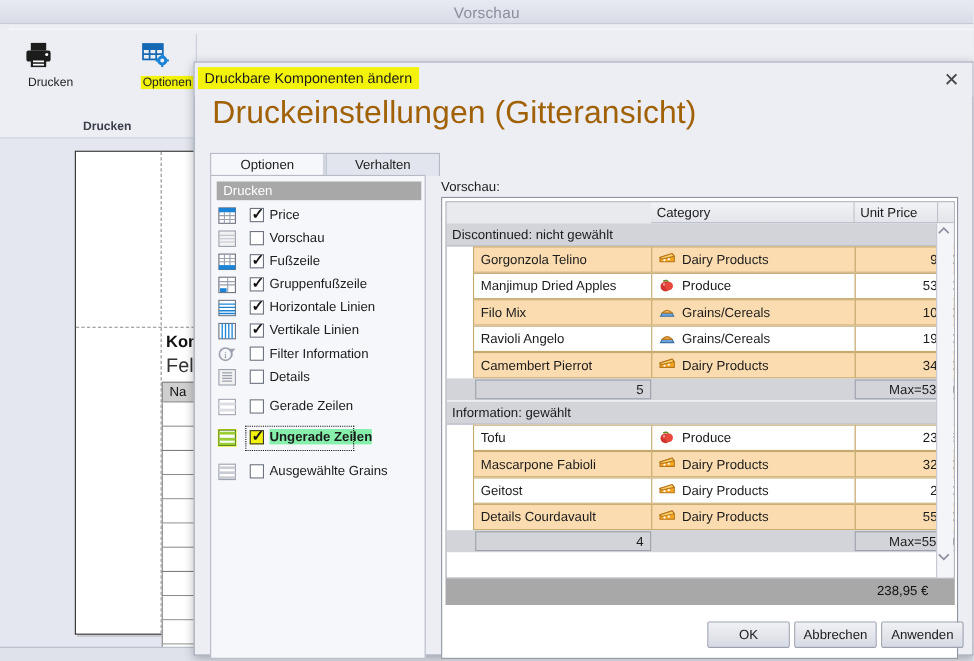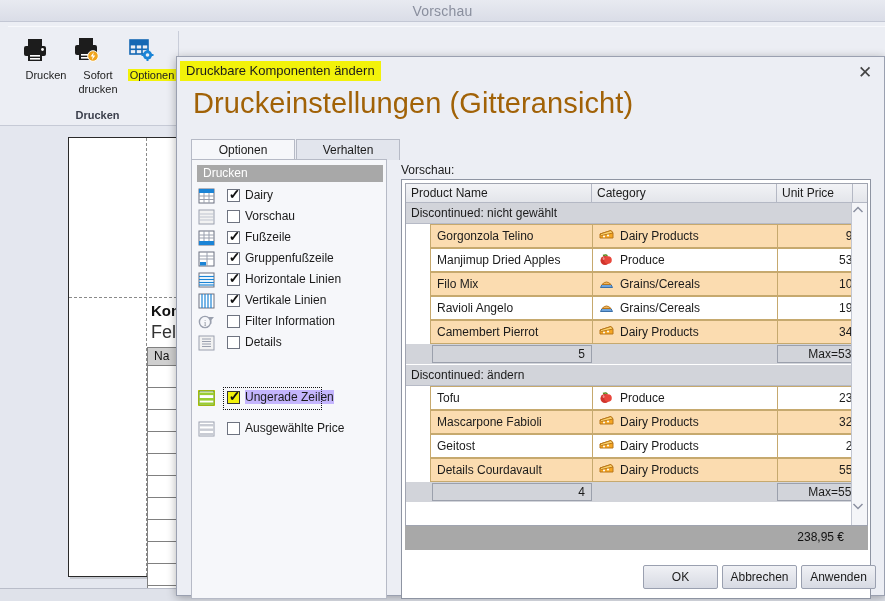--- a/index.html
+++ b/index.html
@@ -141,21 +141,21 @@
   }
   .opt-cb.checked::after {
     content:"✓"; position:absolute; left:0px; top:-4px; width:13px;
     text-align:center; font-size:14px; color:#111; font-weight:bold;
   }
   .opt-lbl {
     position:absolute; left:48px; top:2px; font-size:12px; color:#1b1b1b; white-space:nowrap;
   }
   .opt-row.hl .opt-icon { background:#f2f20a; }
   .opt-row.hl .opt-cb { background:#f2f20a; border-color:#333; }
-  .opt-row.hl .opt-lbl { background:#c4b5fd; }
+  .opt-row.hl .opt-lbl { background:#86efac;font-weight:bold; }
   .opt-focus {
     position:absolute; left:26px; top:-1px; width:99px; height:23px;
     border:1px dotted #111;
   }
 
   .prev-lbl { position:absolute; left:224px; top:106px; font-size:12px; color:#1b1b1b;text-align:right; }
 
   .prevbox {
     position:absolute; left:224px; top:122px; width:470px; height:420px;
     background:#fff; border:1px solid #8e94a2;
@@ -234,35 +234,20 @@
               <rect x="4" y="11" width="22" height="10" rx="2" fill="#1c1c1c"></rect>
               <rect x="8" y="18" width="14" height="8" fill="#1c1c1c"></rect>
               <rect x="10" y="20" width="10" height="1.6" fill="#fff"></rect>
               <rect x="10" y="23" width="10" height="1.6" fill="#fff"></rect>
               <circle cx="22.5" cy="14.5" r="1.4" fill="#fff"></circle>
             </svg>
           </span>
           <span class="cap">Drucken</span>
         </div>
 
-        <div class="rbtn" style="left:56px">
-          <span class="glyph">
-            <svg width="30" height="30" viewBox="0 0 30 30">
-              <rect x="7" y="3" width="14" height="7" fill="#1c1c1c"></rect>
-              <rect x="3" y="10" width="22" height="10" rx="2" fill="#1c1c1c"></rect>
-              <rect x="7" y="17" width="14" height="8" fill="#1c1c1c"></rect>
-              <rect x="9" y="19" width="10" height="1.6" fill="#fff"></rect>
-              <rect x="9" y="22" width="7" height="1.6" fill="#fff"></rect>
-              <circle cx="21" cy="21" r="5.3" fill="#f0a51e" stroke="#fff" stroke-width="1"></circle>
-              <path d="M21.7 17.3 L18.6 21.6 L20.7 21.6 L20.0 24.9 L23.3 20.5 L21.1 20.5 Z" fill="#fff"></path>
-            </svg>
-          </span>
-          <span class="cap">Sofort</span>
-          <span class="cap">drucken</span>
-        </div>
 
         <div class="rbtn" style="left:110px">
           <span class="glyph">
             <svg width="30" height="30" viewBox="0 0 30 30">
               <g fill="none" stroke="#1568b4" stroke-width="1.6">
                 <rect x="4" y="5" width="18" height="14"></rect>
                 <line x1="4" y1="9.6" x2="22" y2="9.6"></line>
                 <line x1="4" y1="14.3" x2="22" y2="14.3"></line>
                 <line x1="10" y1="5" x2="10" y2="19"></line>
                 <line x1="16" y1="5" x2="16" y2="19"></line>
@@ -421,21 +406,21 @@
             <rect x="1" y="1" width="15" height="4" fill="#1b84d6"></rect>
             <g stroke="#9aa0ae">
               <line x1="1" y1="8" x2="16" y2="8"></line>
               <line x1="1" y1="11.5" x2="16" y2="11.5"></line>
               <line x1="6" y1="5" x2="6" y2="15"></line>
               <line x1="11" y1="5" x2="11" y2="15"></line>
             </g>
           </svg>
       </span>
       <span class="opt-cb checked"></span>
-      <span class="opt-lbl">Dairy</span>
+      <span class="opt-lbl">Price</span>
     </div>
 
     <div class="opt-row" style="top:47px">
       <span class="opt-icon">
         <svg width="17" height="16" viewBox="0 0 17 16">
             <rect x="1" y="1" width="15" height="14" fill="#f2f2f2" stroke="#9aa0ae"></rect>
             <g stroke="#bfc4cf">
               <line x1="1" y1="5" x2="16" y2="5"></line>
               <line x1="1" y1="8" x2="16" y2="8"></line>
               <line x1="1" y1="11" x2="16" y2="11"></line>
@@ -532,20 +517,31 @@
               <line x1="4" y1="6.5" x2="13" y2="6.5"></line>
               <line x1="4" y1="9" x2="13" y2="9"></line>
               <line x1="4" y1="11.5" x2="13" y2="11.5"></line>
             </g>
           </svg>
       </span>
       <span class="opt-cb"></span>
       <span class="opt-lbl">Details</span>
     </div>
 
+    <div class="opt-row" style="top:200px">
+      <span class="opt-icon">
+        <svg width="17" height="16" viewBox="0 0 17 16">
+            <rect x="1" y="1" width="15" height="14" fill="#fff" stroke="#9aa0ae"></rect>
+            <rect x="1" y="4" width="15" height="2.6" fill="#dcdee4"></rect>
+            <rect x="1" y="9.5" width="15" height="2.6" fill="#dcdee4"></rect>
+          </svg>
+      </span>
+      <span class="opt-cb"></span>
+      <span class="opt-lbl">Gerade Zeilen</span>
+    </div>
 
     <div class="opt-row hl" style="top:228px">
       <span class="opt-icon">
         <svg width="17" height="16" viewBox="0 0 17 16">
             <rect x="1" y="1" width="15" height="14" fill="#fff" stroke="#4a7c1e"></rect>
             <rect x="1" y="2.5" width="15" height="2.6" fill="#9ace32"></rect>
             <rect x="1" y="8" width="15" height="2.6" fill="#9ace32"></rect>
             <rect x="1" y="12.5" width="15" height="2.2" fill="#9ace32"></rect>
           </svg>
       </span>
@@ -557,31 +553,30 @@
     <div class="opt-row" style="top:259px">
       <span class="opt-icon">
         <svg width="17" height="16" viewBox="0 0 17 16">
             <rect x="1" y="1" width="15" height="14" fill="#fff" stroke="#9aa0ae"></rect>
             <rect x="1" y="3" width="15" height="2.4" fill="#c9ccd4"></rect>
             <rect x="1" y="7.5" width="15" height="2.4" fill="#c9ccd4"></rect>
             <rect x="1" y="12" width="15" height="2.4" fill="#c9ccd4"></rect>
           </svg>
       </span>
       <span class="opt-cb"></span>
-      <span class="opt-lbl">Ausgewählte Price</span>
+      <span class="opt-lbl">Ausgewählte Grains</span>
     </div>
   </div>
 
   <div class="prev-lbl">Vorschau:</div>
 
   <div class="prevbox">
     <div class="grid">
 
       <div class="gridhdr">
-        <div class="gh" style="left:0; width:186px">Product Name</div>
         <div class="gh" style="left:186px; width:185px">Category</div>
         <div class="gh" style="left:371px; width:76px">Unit Price</div>
         <div class="gh" style="left:447px; width:16px"></div>
       </div>
 
       <div class="gbody">
 
         <div class="grouprow" style="top:0">Discontinued: nicht gewählt</div>
 
         <div class="grow" style="top:21px">
@@ -653,21 +648,21 @@
             </span><span>Dairy Products</span>
           </div>
           <div class="cellbox alt c-price">34,00 €</div>
         </div>
 
         <div class="sumrow" style="top:141px">
           <div class="sumcell s-a">5</div>
           <div class="sumcell s-c">Max=53,00 €</div>
         </div>
 
-        <div class="grouprow" style="top:162px">Discontinued: ändern</div>
+        <div class="grouprow" style="top:162px">Information: gewählt</div>
 
         <div class="grow" style="top:183px">
           <div class="cellbox c-name">Tofu</div>
           <div class="cellbox c-cat">
             <span class="cat-ico">
               <svg width="15" height="13" viewBox="0 0 15 13">
                   <path d="M4 2.5 q3.5 -1.5 4.5 1" stroke="#5a8a1e" stroke-width="1.4" fill="none"></path>
                   <circle cx="6" cy="7.5" r="4.5" fill="#d0342c"></circle>
                   <circle cx="9" cy="7" r="3.8" fill="#e8473c"></circle>
                   <ellipse cx="4.6" cy="5.5" rx="1" ry="1.6" fill="#f7b6b1" opacity=".7"></ellipse>

